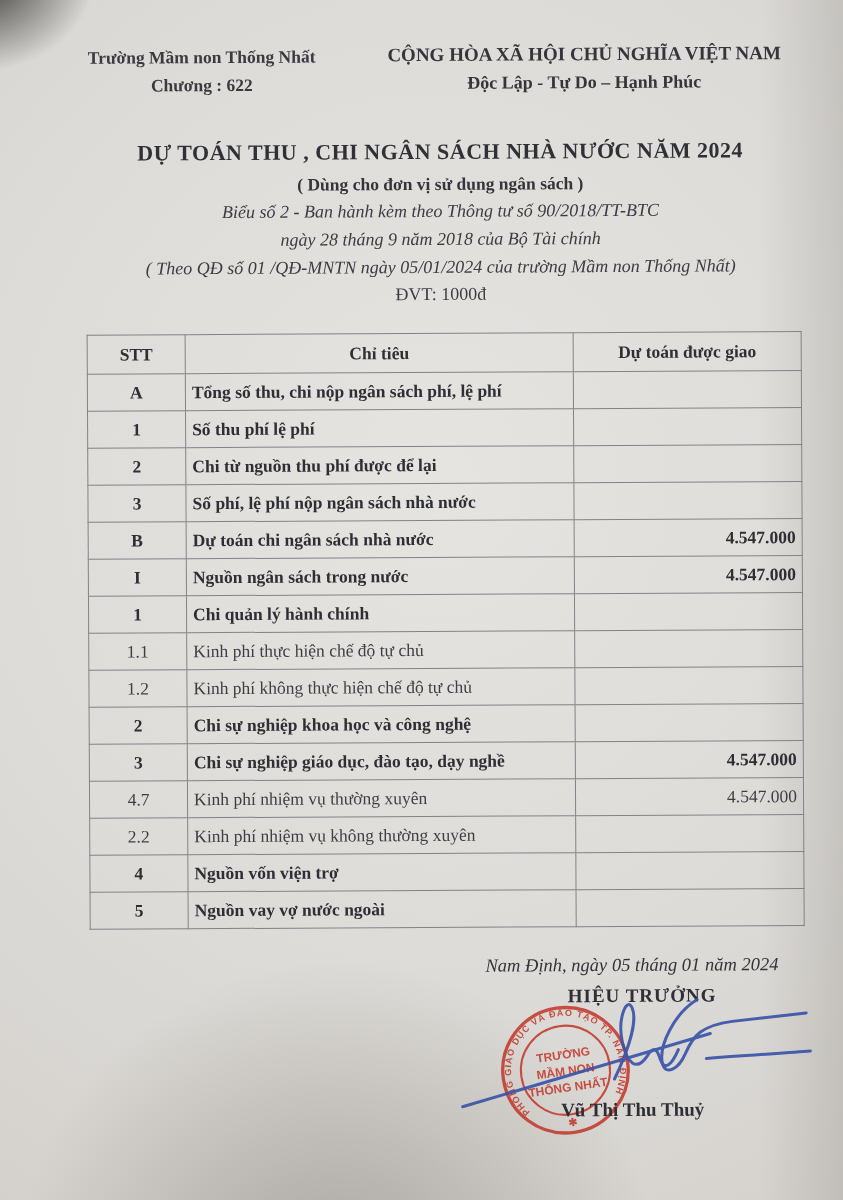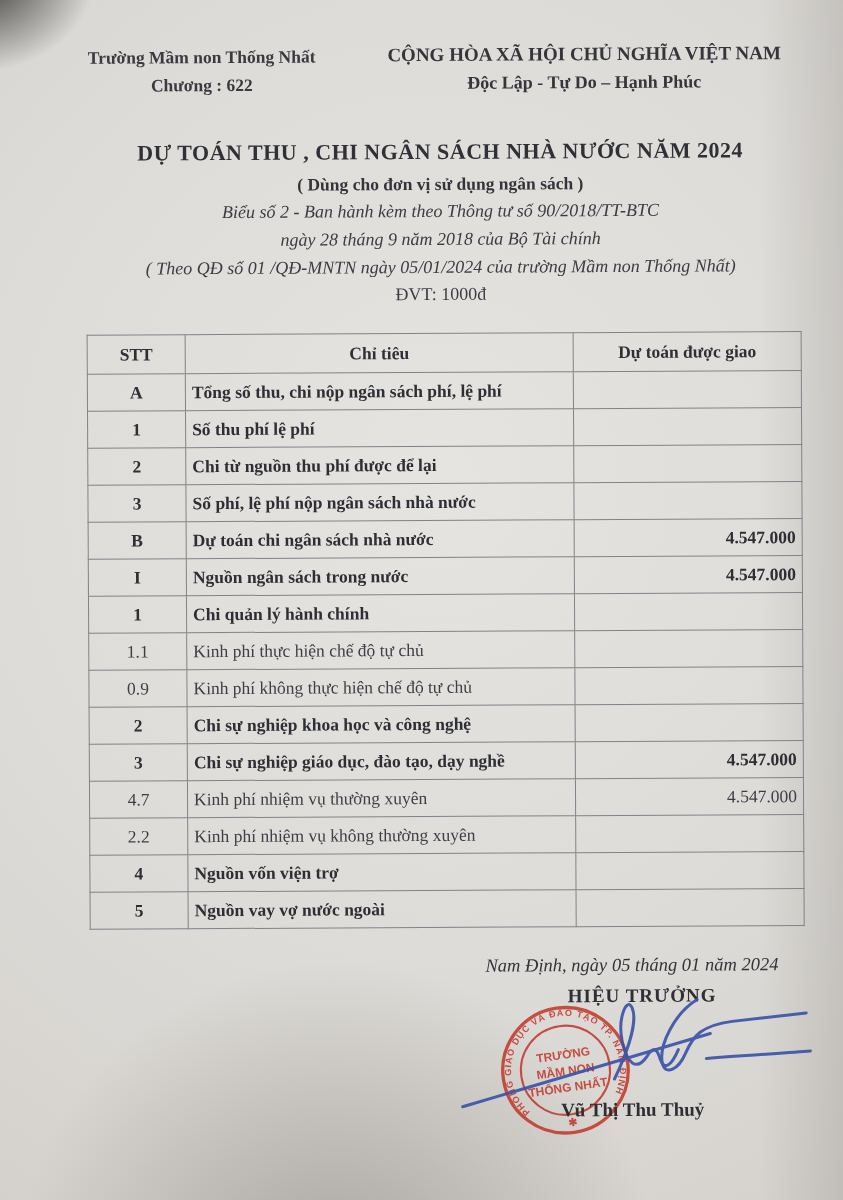--- a/index.html
+++ b/index.html
@@ -123,21 +123,21 @@
           <td class="stt">1</td>
           <td class="label">Chi quản lý hành chính</td>
           <td class="value"></td>
         </tr>
         <tr>
           <td class="stt">1.1</td>
           <td class="label">Kinh phí thực hiện chế độ tự chủ</td>
           <td class="value"></td>
         </tr>
         <tr>
-          <td class="stt">0.9</td>
+          <td class="stt">1.2</td>
           <td class="label">Kinh phí không thực hiện chế độ tự chủ</td>
           <td class="value"></td>
         </tr>
         <tr class="bold">
           <td class="stt">2</td>
           <td class="label">Chi sự nghiệp khoa học và công nghệ</td>
           <td class="value"></td>
         </tr>
         <tr class="bold">
           <td class="stt">3</td>

